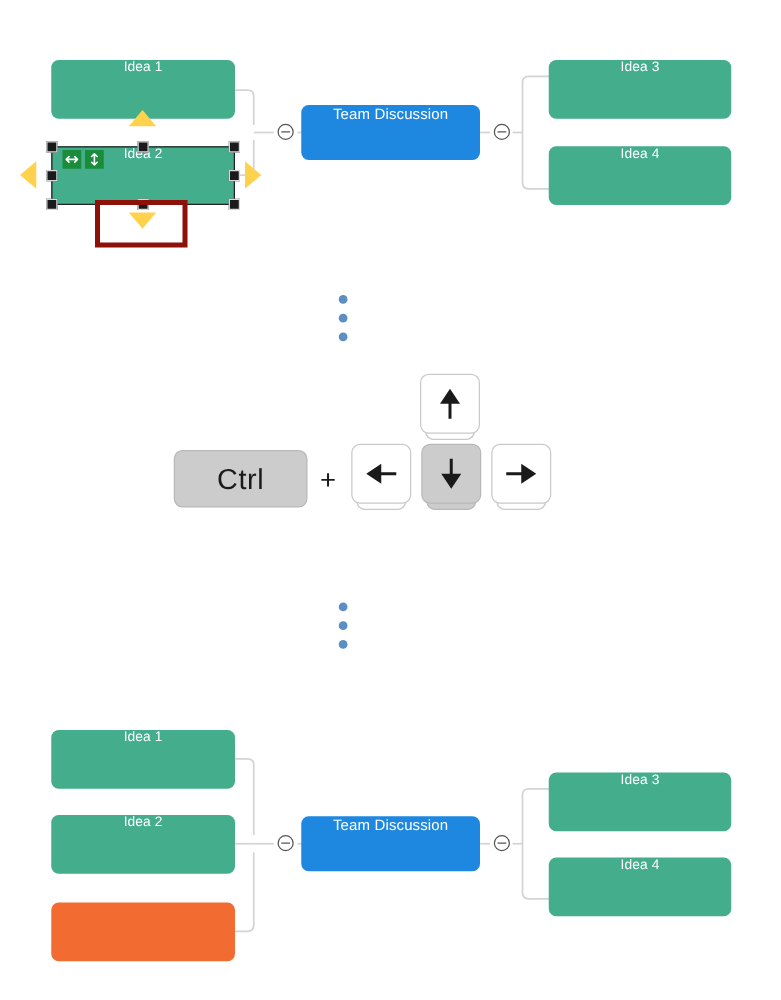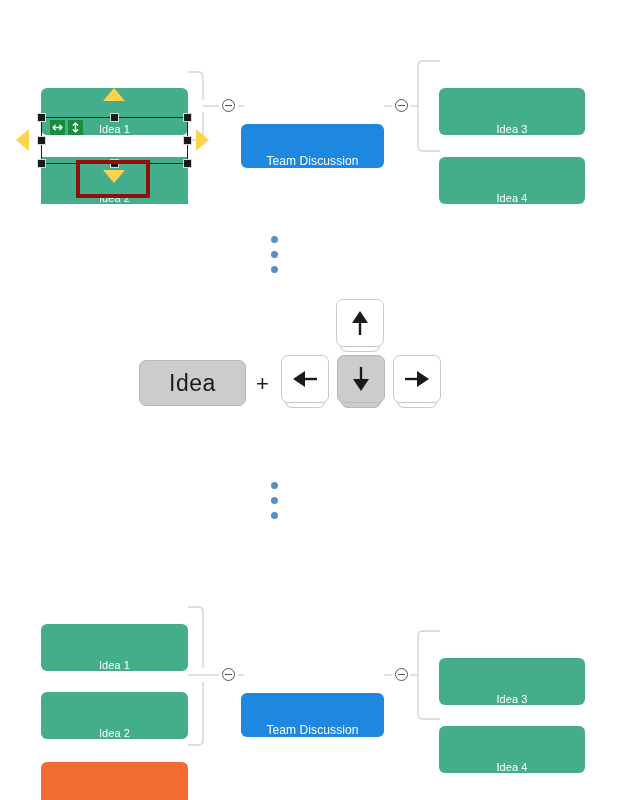--- a/index.html
+++ b/index.html
@@ -21,29 +21,28 @@
     width: 625px;
     height: 800px;
   }
   .abs { position: absolute; }
 
   
   .node {
     position: absolute;
     border-radius: 6px;
     display: flex;
-    align-items: flex-end;
+    align-items: flex-start;
     justify-content: center;
     color: #ffffff;
     font-size: 11px;
     font-family: "Liberation Sans", sans-serif;
     letter-spacing: 0.1px;
     box-sizing: border-box;
     user-select: none;
-    margin-top: 40px;
   }
   .node.green  { background: #43ad8c; }
   .node.blue   { background: #1e88e0; }
   .node.orange { background: #f26c32; }
   .node.blue   { font-size: 12px; }
 
   
   .connectors {
     position: absolute;
     left: 0; top: 0;
@@ -260,21 +259,21 @@
 
   <div class="dots" style="left:271px;top:236px;width:10px;height:40px;">
     <div class="dot" style="left:0;top:0;"></div>
     <div class="dot" style="left:0;top:15px;"></div>
     <div class="dot" style="left:0;top:30px;"></div>
   </div>
 
   <div class="abs" style="left:0;top:295px;width:625px;height:120px;">
 
     <div class="key pressed key-ctrl" style="left:139px;top:65px;width:107px;height:46px;">
-      <span>Idea</span>
+      <span>Ctrl</span>
     </div>
 
     <div class="plus" style="left:256px;top:76px;">+</div>
 
     <div class="key lip" style="left:336px;top:4px;width:48px;height:48px;">
       <svg width="20" height="26" viewBox="0 0 20 26" aria-hidden="true">
         <path d="M10 25 V7" stroke="#1a1a1a" stroke-width="2.4" fill="none"></path>
         <path d="M10 1 L18 13 L2 13 Z" fill="#1a1a1a"></path>
       </svg>
     </div>

